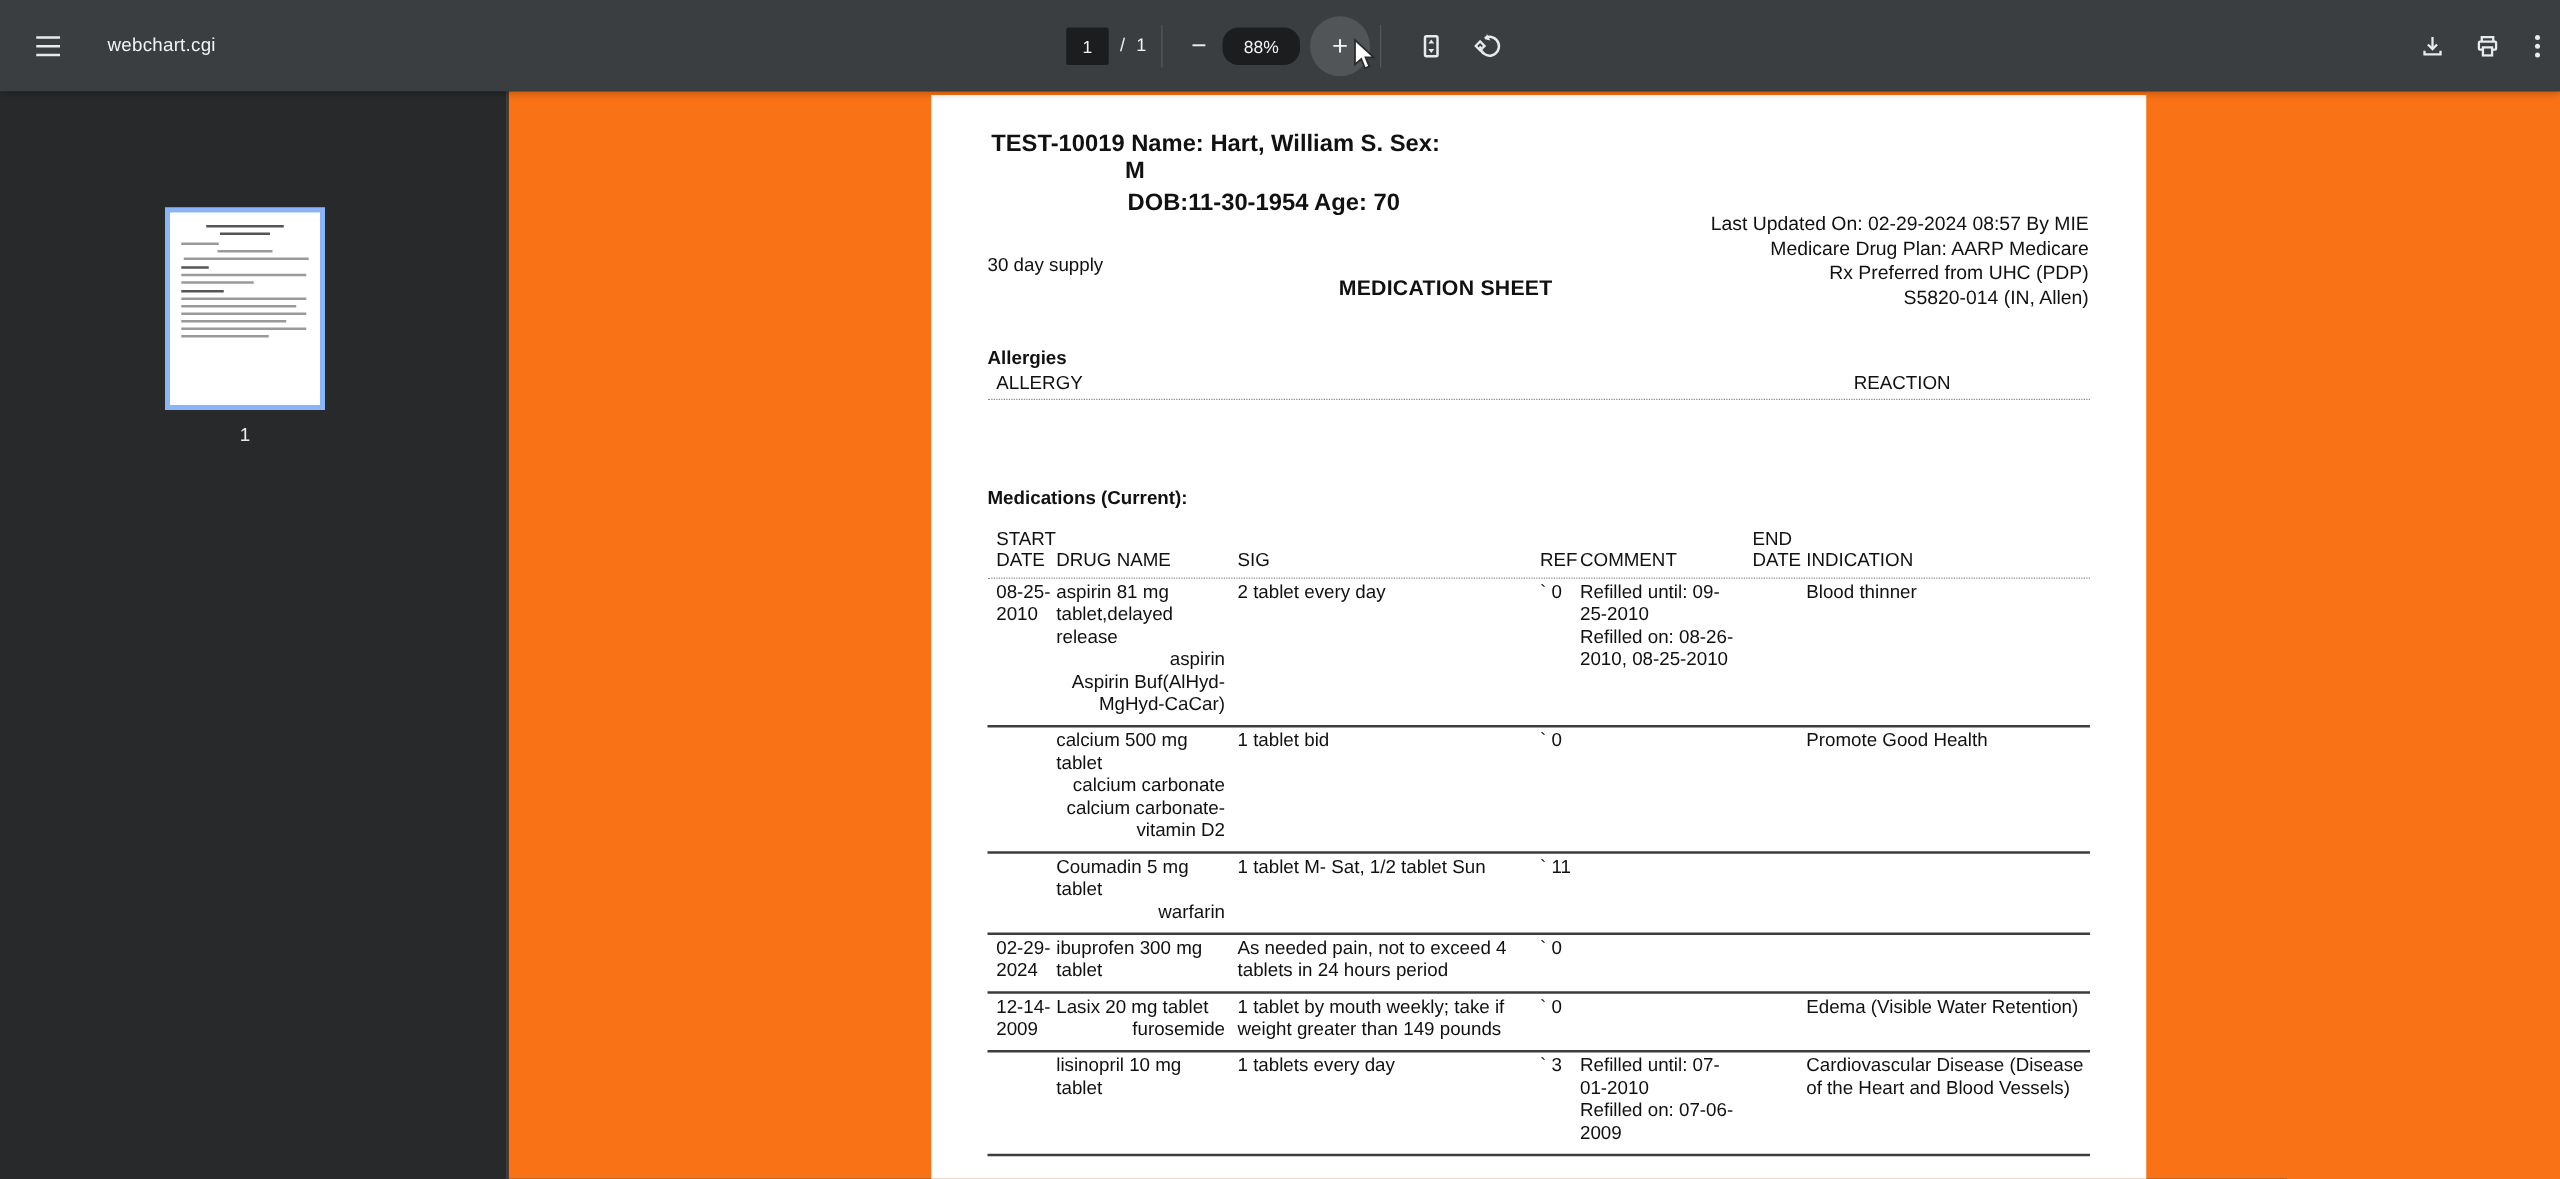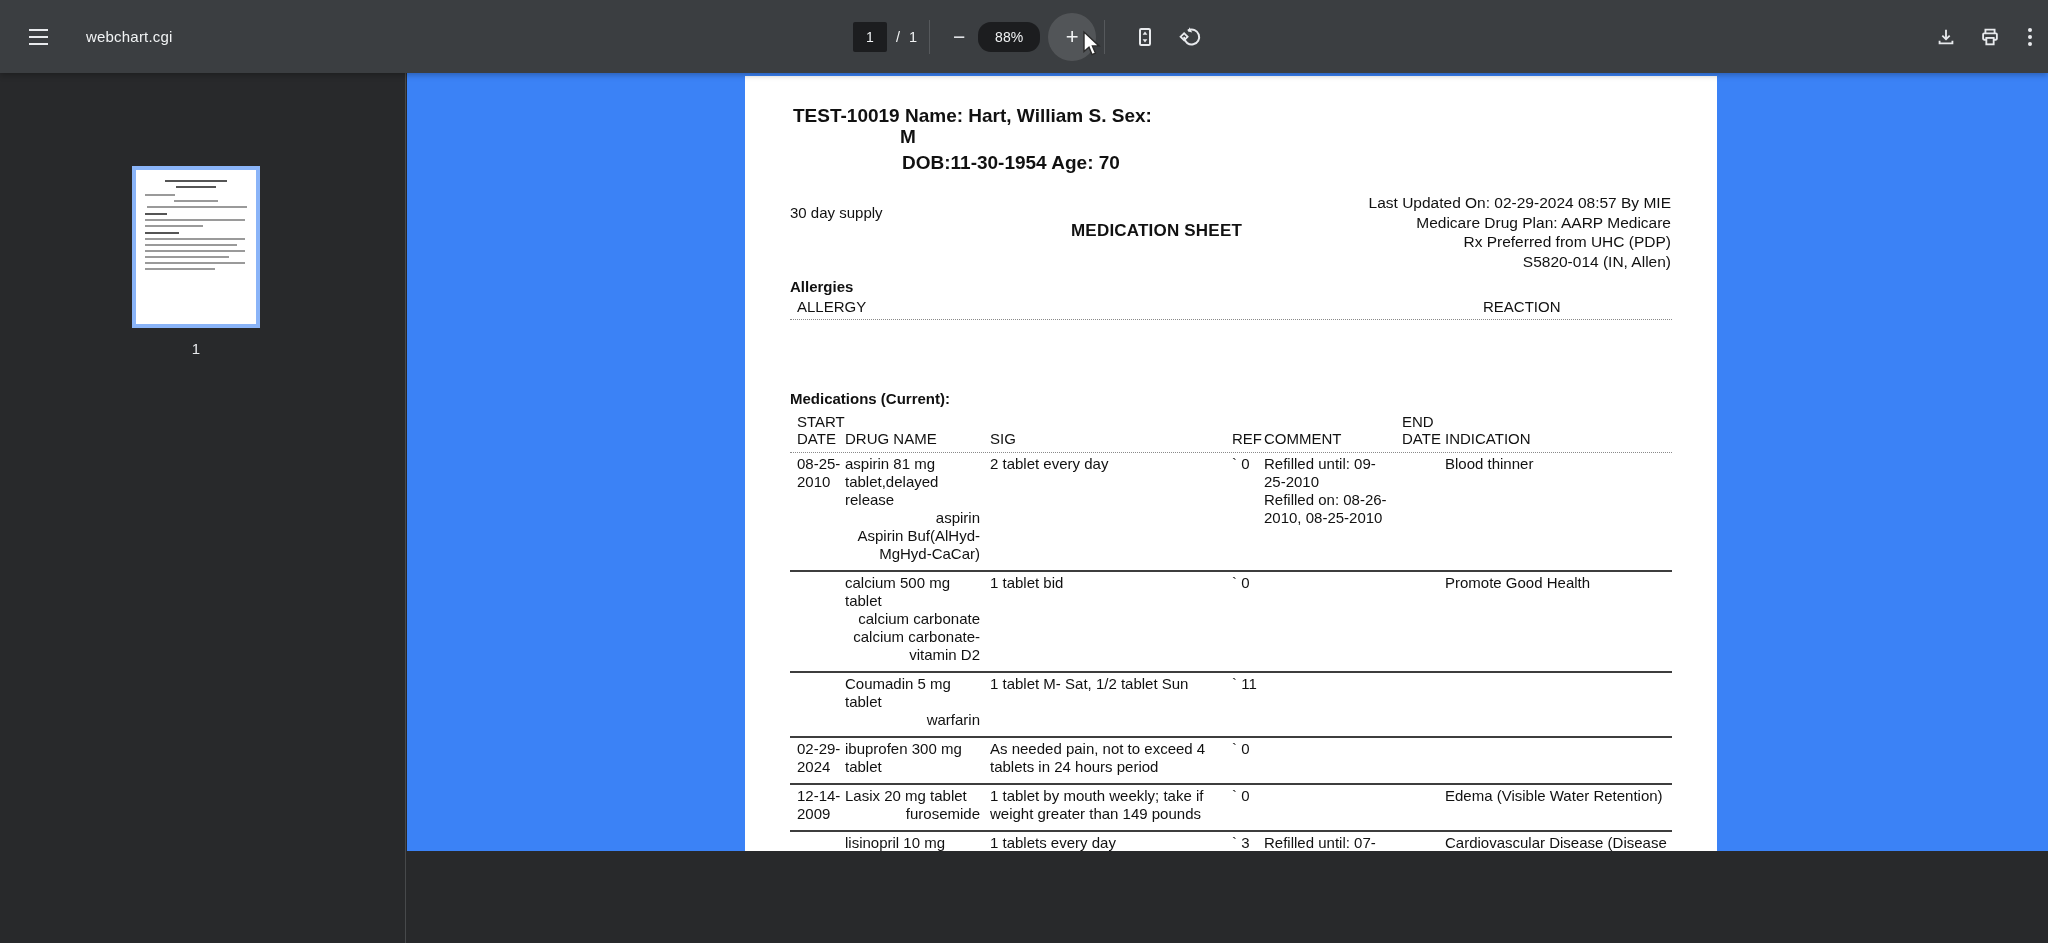--- a/index.html
+++ b/index.html
@@ -42,45 +42,45 @@
     background:#28292b; border-right:1px solid #47494b; }
   .thumb-wrap { position:absolute; left:132px; top:93px; cursor:pointer; }
   .thumb { width:128px; height:162px; border:4px solid #8ab4f8; background:#a9c2f5; }
   .thumb-page { width:120px; height:154px; background:#ffffff; position:relative; padding:10px 9px; }
   .ml { height:2px; background:#9a9a9a; margin-bottom:4px; }
   .ml.dk { background:#555; }
   .ml.ctr { margin-left:auto; margin-right:auto; }
   .thumb-label { margin-top:12px; text-align:center; color:#e8eaed; font-size:15px; }
 
   
-  .viewer { position:absolute; left:407px; top:73px; width:1641px; height:778px;
-    overflow:hidden; background:#3b82f6; }
+  .viewer { position:absolute; left:407px; top:73px; width:1641px; height:870px;
+    overflow:hidden; background:#f97316; }
   .page { position:absolute; left:338px; top:3px; width:972px; height:1260px;
     background:#ffffff; color:#111; font-size:15px; }
 
   .hd-line { position:absolute; font-weight:bold; font-size:19px; white-space:nowrap; }
   .hd-l1 { left:48px; top:29px; }
   .hd-l2 { left:155px; top:50px; }
   .hd-l3 { left:157px; top:76px; }
   .supply { position:absolute; left:45px; top:128px; font-size:15px;text-align:center; }
   .sheet-title { position:absolute; left:326px; top:145px; font-weight:bold; font-size:17px;
     letter-spacing:.2px; white-space:nowrap; }
-  .meta { position:absolute; right:46px; top:117px; text-align:right; font-size:15.5px;
+  .meta { position:absolute; right:46px; top:94px; text-align:right; font-size:15.5px;
     line-height:19.5px; white-space:nowrap; }
 
   .sect { position:absolute; left:45px; width:882px; }
   .allergies { top:202px; }
   .sect-h { font-weight:bold; font-size:15px; }
   .a-head { display:flex; margin-top:3px; padding-bottom:4px; border-bottom:1px dotted #8a8a8a; }
   .a-col1 { width:693px; padding-left:7px; }
   .a-col2 { flex:1; }
   .a-row { display:flex; margin-top:8px; line-height:18px; }
 
   .meds { top:314px; }
-  .m-head { display:flex; margin-top:6px; padding-bottom:5px; border-bottom:1px dotted #8a8a8a; }
+  .m-head { display:flex; margin-top:16px; padding-bottom:5px; border-bottom:1px dotted #8a8a8a; }
   .m-head .stack { display:flex; flex-direction:column; justify-content:flex-end; }
   .m-head .single { align-self:flex-end; }
   .c-start { width:55px; padding-left:7px; }
   .c-drug { width:135px; margin-right:10px; }
   .c-sig { width:235px; margin-right:7px; }
   .c-ref { width:30px; margin-right:2px; }
   .c-comment { width:130px; margin-right:8px; }
   .c-end { width:40px; margin-right:3px; }
   .c-ind { width:227px; }
   .med-row { display:flex; line-height:18px; padding:2px 0 7px 0; border-bottom:2px solid #3d3d3d; }

